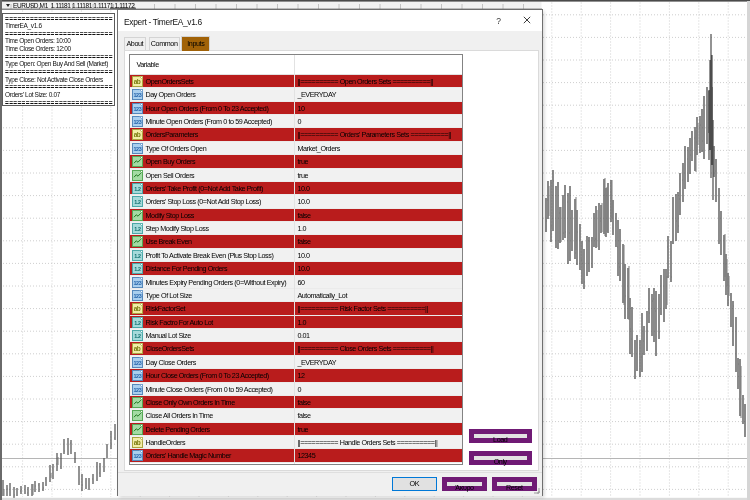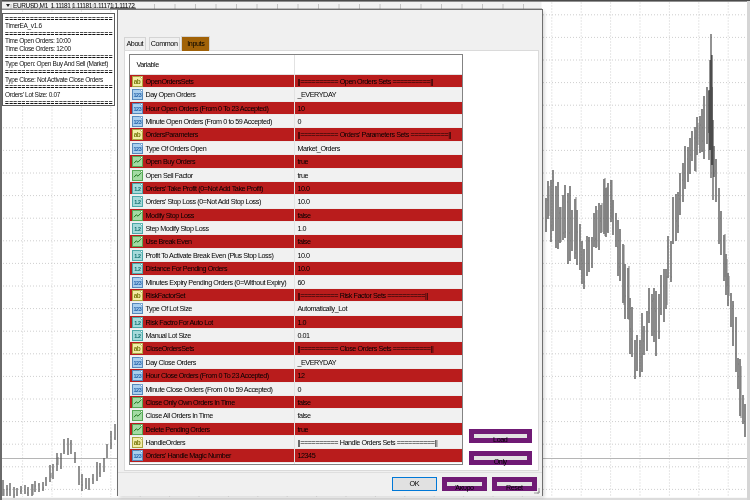--- a/index.html
+++ b/index.html
@@ -75,20 +75,27 @@
 <rect x="0" y="0" width="750" height="1.6" fill="#4a4a4a"></rect>
 <rect x="0" y="0" width="2" height="500" fill="#6a6a6a"></rect>
 <rect x="747" y="1" width="3" height="499" fill="#d5d5d5"></rect>
 <rect x="2" y="497.8" width="745" height="2.2" fill="#dcdcdc"></rect>
 <line x1="110" y1="8.2" x2="136" y2="8.2" stroke="#444" stroke-width="1"></line>
 </svg>
 <div id="tri"></div>
 <div id="symtitle">EURUSD,M1&nbsp; 1.11181 1.11181 1.11171 1.11172</div>
 <div id="cmt"><b>==========================</b><br>TimerEA_v1.6<br><b>==========================</b><br>Time Open Orders: 10:00<br>Time Close Orders: 12:00<br><b>==========================</b><br>Type Open: Open Buy And Sell (Market)<br><b>==========================</b><br>Type Close: Not Activate Close Orders<br><b>==========================</b><br>Orders' Lot Size: 0.07<br><b>==========================</b></div>
 <div id="dlg">
+  <div id="tbar">
+      <span id="ttl">Expert - TimerEA_v1.6</span>
+    <span class="cap" style="right:33px;font-size:8.5px;">?</span>
+    <span class="cap" style="right:5px;"><svg width="8" height="8" viewBox="0 0 8 8" style="margin-top:6px;">
+          <path d="M0.8 0.8L7.2 7.2M7.2 0.8L0.8 7.2" stroke="#3c3c3c" stroke-width="1" fill="none"></path>
+        </svg></span>
+  </div>
   <div id="tabs">
     <div class="tab" style="left:5.8px;width:22px;">About</div>
     <div class="tab" style="left:30.5px;width:31.3px;">Common</div>
     <div class="tab sel" style="left:63.1px;width:29.4px;">Inputs</div>
   </div>
   <div id="page"></div>
   <div id="tbl">
     <div id="colsep"></div>
     <div id="thead">
         <span class="h1">Variable</span>
@@ -157,21 +164,21 @@
           </svg>
           <span class="lb">Open Buy Orders</span>
           <span class="vl">true</span>
         </div>
 <div class="row odd">
           <svg class="ic" width="11" height="11" viewBox="0 0 11 11">
             <rect x="0.5" y="0.5" width="10" height="10" fill="#a3dba3" stroke="#55a855"></rect>
             <path d="M10.5 0.5L7.5 0.5L10.5 3.5Z" fill="#fff" stroke="#4da54d" stroke-width="0.8"></path>
             <path d="M2 7.2L4.2 4.8L6 6.2L8.8 3.2" stroke="#237b23" stroke-width="1" fill="none"></path>
           </svg>
-          <span class="lb">Open Sell Factor</span>
+          <span class="lb">Open Sell Orders</span>
           <span class="vl">true</span>
         </div>
 <div class="row">
           <svg class="ic" width="11" height="11" viewBox="0 0 11 11">
             <rect x="0.5" y="0.5" width="10" height="10" fill="#a5dada" stroke="#4aa8a8"></rect>
             <path d="M10.5 0.5L7.5 0.5L10.5 3.5Z" fill="#fff" stroke="#4aabab" stroke-width="0.8"></path>
             <text x="5.4" y="8" font-size="5.4" font-weight="bold" fill="#0e6e6e" text-anchor="middle" font-family="Liberation Sans,sans-serif">1.2</text>
           </svg>
           <span class="lb">Orders' Take Profit (0=Not Add Take Profit)</span>
           <span class="vl">10.0</span>
@@ -232,37 +239,37 @@
         </div>
 <div class="row odd">
           <svg class="ic" width="11" height="11" viewBox="0 0 11 11">
             <rect x="0.5" y="0.5" width="10" height="10" fill="#a9cfee" stroke="#5588bb"></rect>
             <path d="M10.5 0.5L7.5 0.5L10.5 3.5Z" fill="#fff" stroke="#6a9bcd" stroke-width="0.8"></path>
             <text x="5.4" y="8" font-size="5.4" font-weight="bold" fill="#1f5fa8" text-anchor="middle" font-family="Liberation Sans,sans-serif">123</text>
           </svg>
           <span class="lb">Minutes Expiry Pending Orders (0=Without Expiry)</span>
           <span class="vl">60</span>
         </div>
+<div class="row odd">
+          <svg class="ic" width="11" height="11" viewBox="0 0 11 11">
+            <rect x="0.5" y="0.5" width="10" height="10" fill="#a9cfee" stroke="#5588bb"></rect>
+            <path d="M10.5 0.5L7.5 0.5L10.5 3.5Z" fill="#fff" stroke="#6a9bcd" stroke-width="0.8"></path>
+            <text x="5.4" y="8" font-size="5.4" font-weight="bold" fill="#1f5fa8" text-anchor="middle" font-family="Liberation Sans,sans-serif">123</text>
+          </svg>
+          <span class="lb">Type Of Lot Size</span>
+          <span class="vl">Automatically_Lot</span>
+        </div>
 <div class="row">
           <svg class="ic" width="11" height="11" viewBox="0 0 11 11">
             <rect x="0.5" y="0.5" width="10" height="10" fill="#f2eda6" stroke="#aaa43e"></rect>
             <path d="M10.5 0.5L7.5 0.5L10.5 3.5Z" fill="#fff" stroke="#b9b44e" stroke-width="0.8"></path>
             <text x="5" y="8.2" font-size="6.5" font-weight="bold" fill="#7c7c10" text-anchor="middle" font-family="Liberation Sans,sans-serif">ab</text>
           </svg>
           <span class="lb">RiskFactorSet</span>
           <span class="vl">||========== Risk Factor Sets ==========||</span>
-        </div>
-<div class="row odd">
-          <svg class="ic" width="11" height="11" viewBox="0 0 11 11">
-            <rect x="0.5" y="0.5" width="10" height="10" fill="#a9cfee" stroke="#5588bb"></rect>
-            <path d="M10.5 0.5L7.5 0.5L10.5 3.5Z" fill="#fff" stroke="#6a9bcd" stroke-width="0.8"></path>
-            <text x="5.4" y="8" font-size="5.4" font-weight="bold" fill="#1f5fa8" text-anchor="middle" font-family="Liberation Sans,sans-serif">123</text>
-          </svg>
-          <span class="lb">Type Of Lot Size</span>
-          <span class="vl">Automatically_Lot</span>
         </div>
 <div class="row">
           <svg class="ic" width="11" height="11" viewBox="0 0 11 11">
             <rect x="0.5" y="0.5" width="10" height="10" fill="#a5dada" stroke="#4aa8a8"></rect>
             <path d="M10.5 0.5L7.5 0.5L10.5 3.5Z" fill="#fff" stroke="#4aabab" stroke-width="0.8"></path>
             <text x="5.4" y="8" font-size="5.4" font-weight="bold" fill="#0e6e6e" text-anchor="middle" font-family="Liberation Sans,sans-serif">1.2</text>
           </svg>
           <span class="lb">Risk Factro For Auto Lot</span>
           <span class="vl">1.0</span>
         </div>

